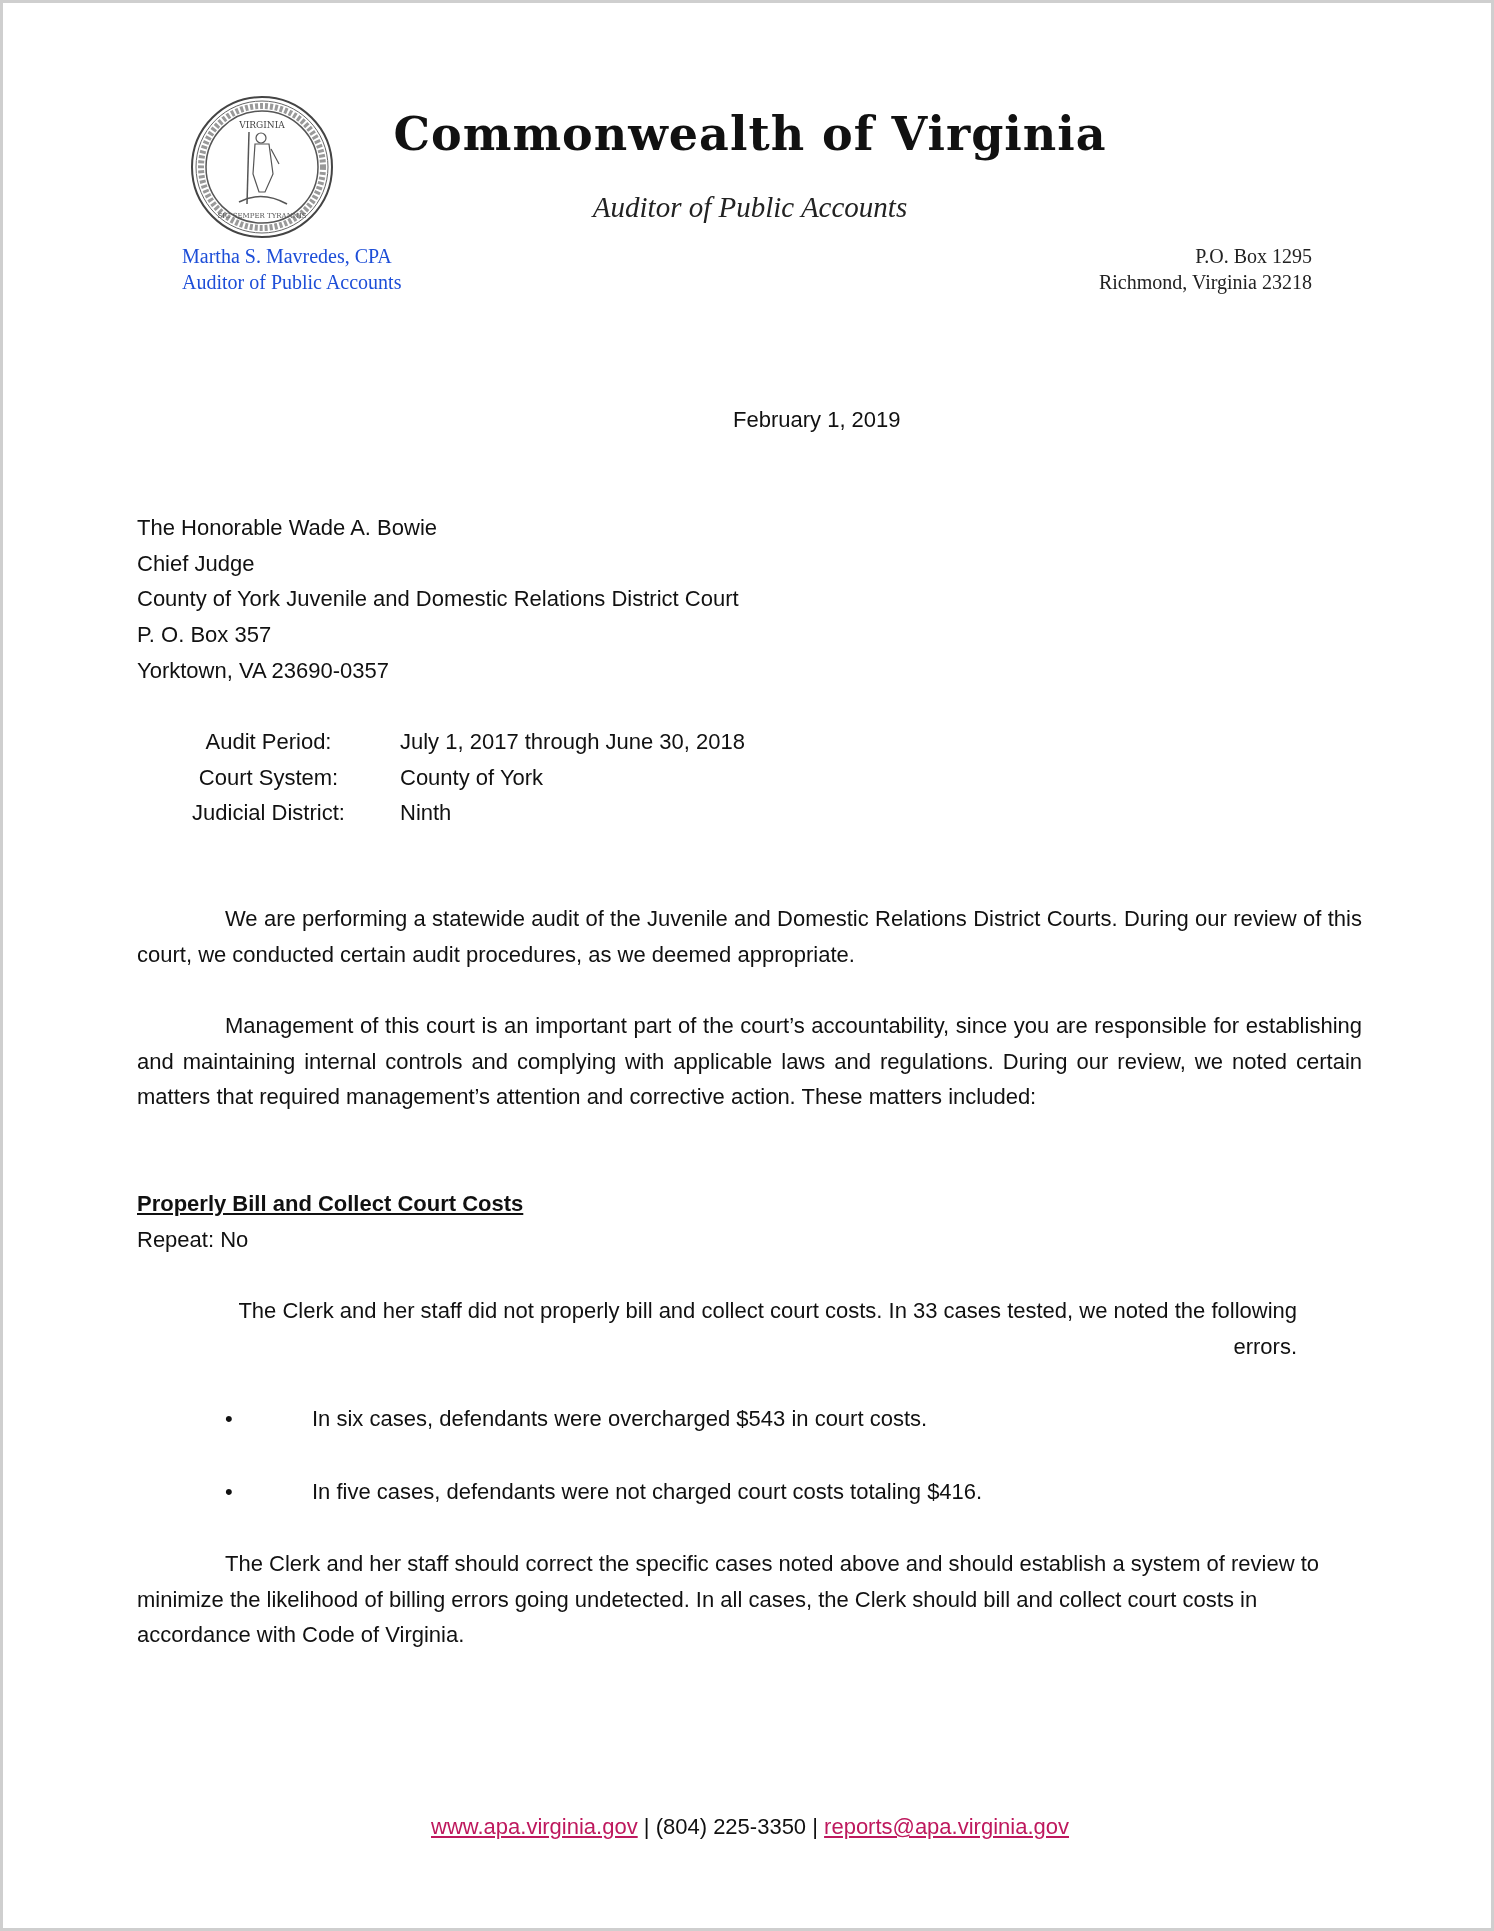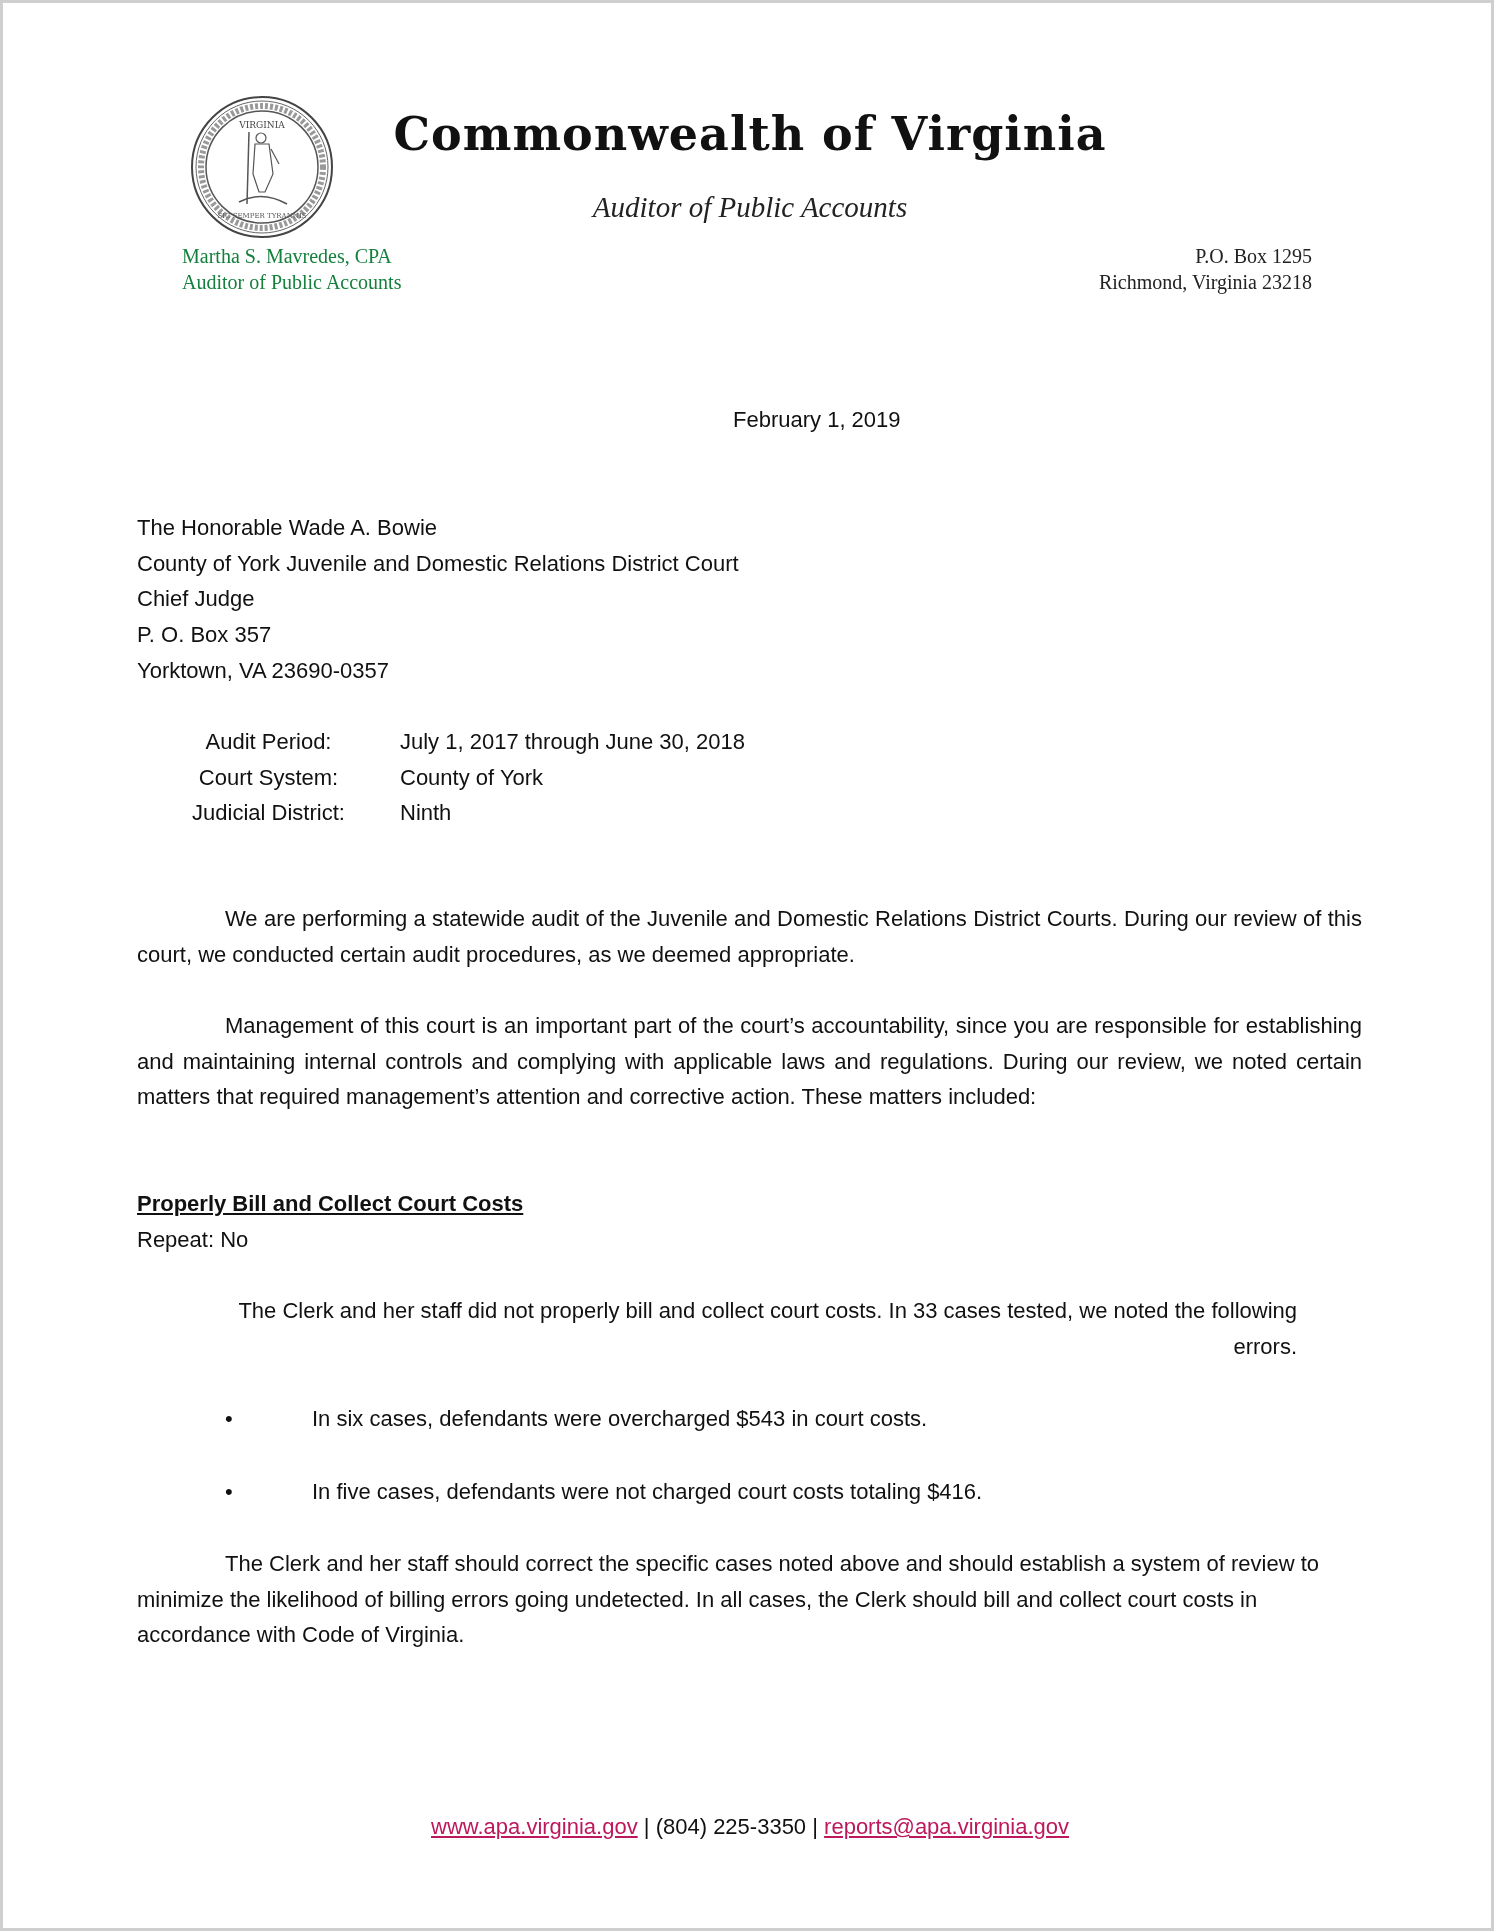--- a/index.html
+++ b/index.html
@@ -13,21 +13,21 @@
   .title {
     left: 0; width: 1494px; top: 104px; text-align: center;
     font-family: "DejaVu Serif", serif; font-weight: bold; font-size: 46px;
     color: #111; letter-spacing: 1px; padding-left: 0;
   }
   .title span { position: relative; left: 0px; }
   .subtitle {
     left: 0; width: 1494px; top: 188px; text-align: center;
     font-family: "Liberation Serif", serif; font-style: italic; font-size: 29px; color: #222;
   }
-  .hdr-left { left: 179px; top: 240px; font-family: "Liberation Serif", serif; font-size: 20px; line-height: 26px; color: #15803d; }
+  .hdr-left { left: 179px; top: 240px; font-family: "Liberation Serif", serif; font-size: 20px; line-height: 26px; color: #1d4ed8; }
   .hdr-right { right: 179px; top: 240px; text-align: right; font-family: "Liberation Serif", serif; font-size: 20px; line-height: 26px; color: #222; }
   .body-text { font-family: "Liberation Sans", sans-serif; font-size: 22px; color: #111; line-height: 35.7px; }
   .date { left: 730px; top: 399px; }
   .address { left: 134px; top: 507px; }
   .meta { left: 134px; top: 721px; text-align: center; }
   .meta-row { display: flex; height: 35.5px; }
   .meta-label { width: 263px; }
   .para { left: 134px; width: 1225px; }
   .justify { text-align: justify; }
   .indent { text-indent: 88px; }
@@ -75,22 +75,22 @@
   </div>
   <div class="abs hdr-right">
     <div>P.O. Box 1295</div>
     <div>Richmond, Virginia 23218</div>
   </div>
 
   <div class="abs body-text date">February 1, 2019</div>
 
   <div class="abs body-text address">
     <div>The Honorable Wade A. Bowie</div>
+    <div>Chief Judge</div>
     <div>County of York Juvenile and Domestic Relations District Court</div>
-    <div>Chief Judge</div>
     <div>P. O. Box 357</div>
     <div>Yorktown, VA  23690-0357</div>
   </div>
 
   <div class="abs body-text meta">
     <div class="meta-row">
       <span class="meta-label">Audit Period:</span>
       <span>July 1, 2017 through June 30, 2018</span>
     </div>
     <div class="meta-row">

